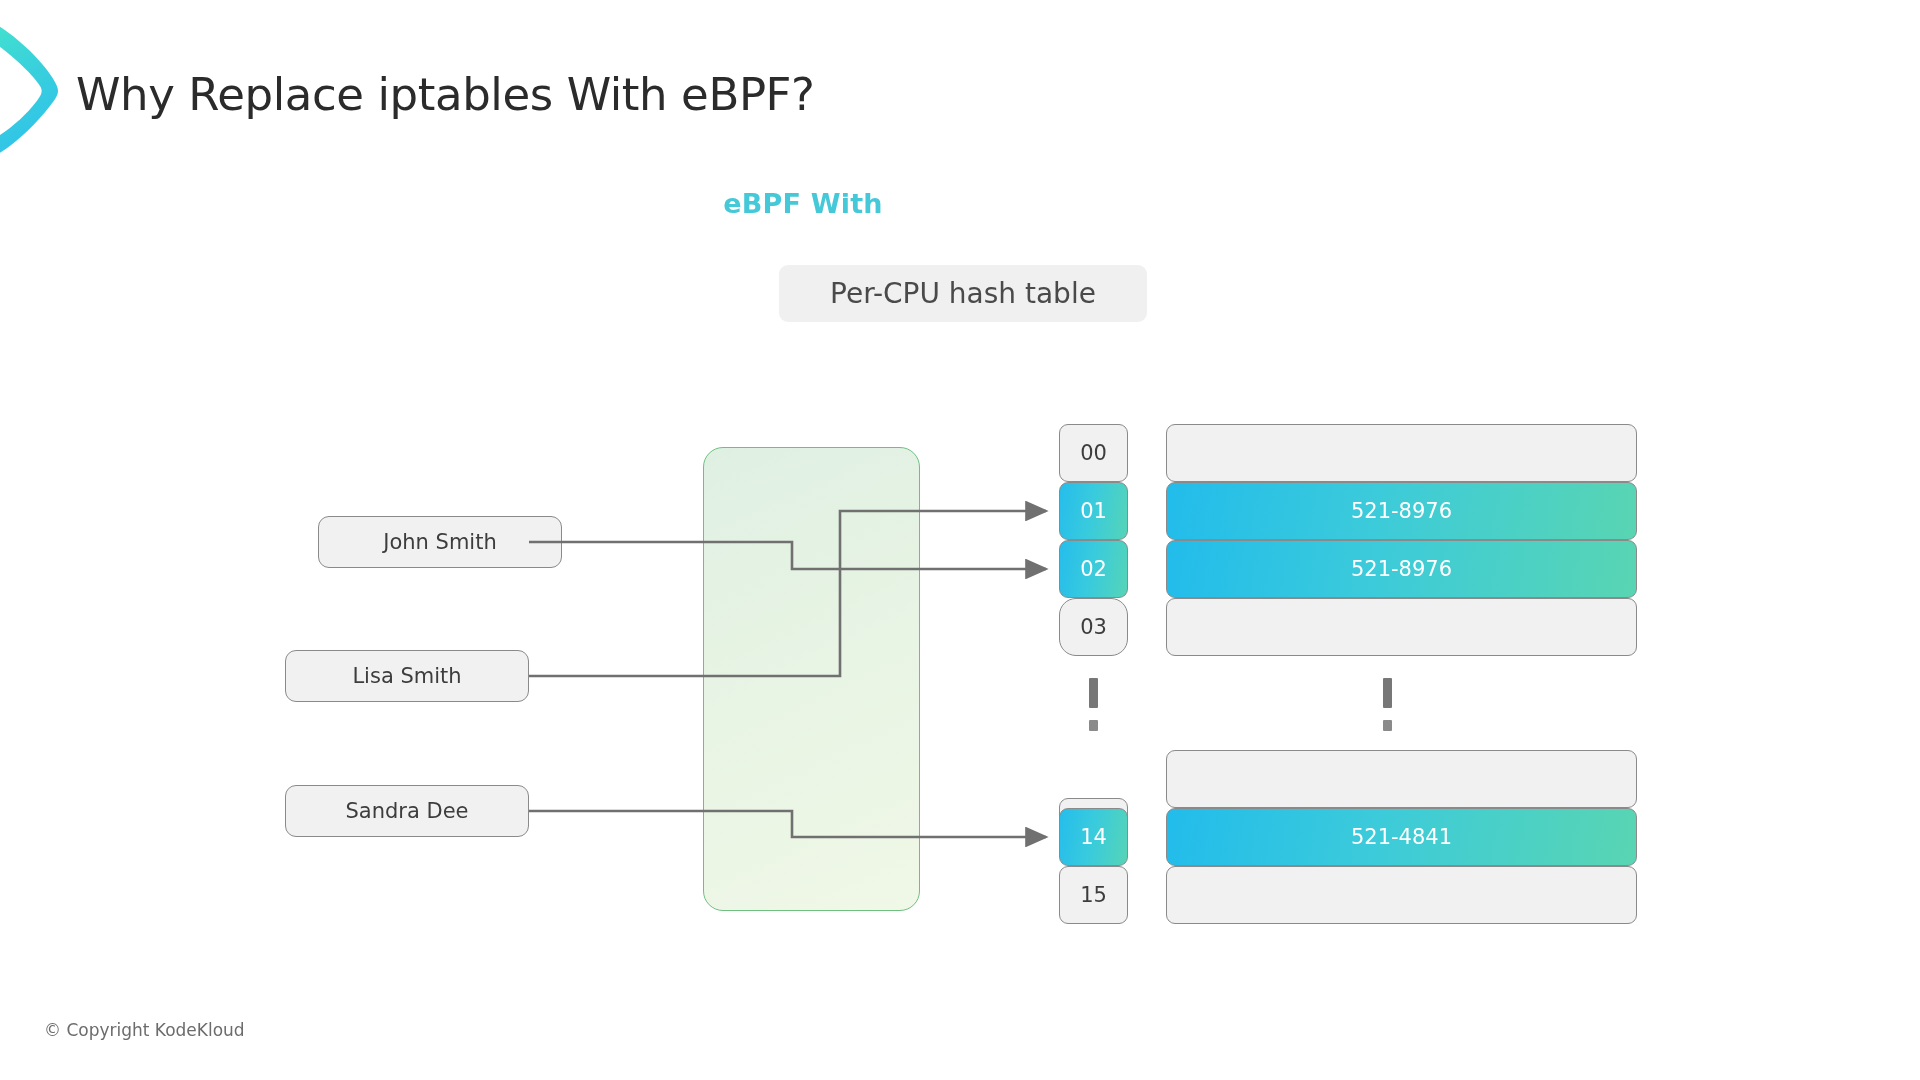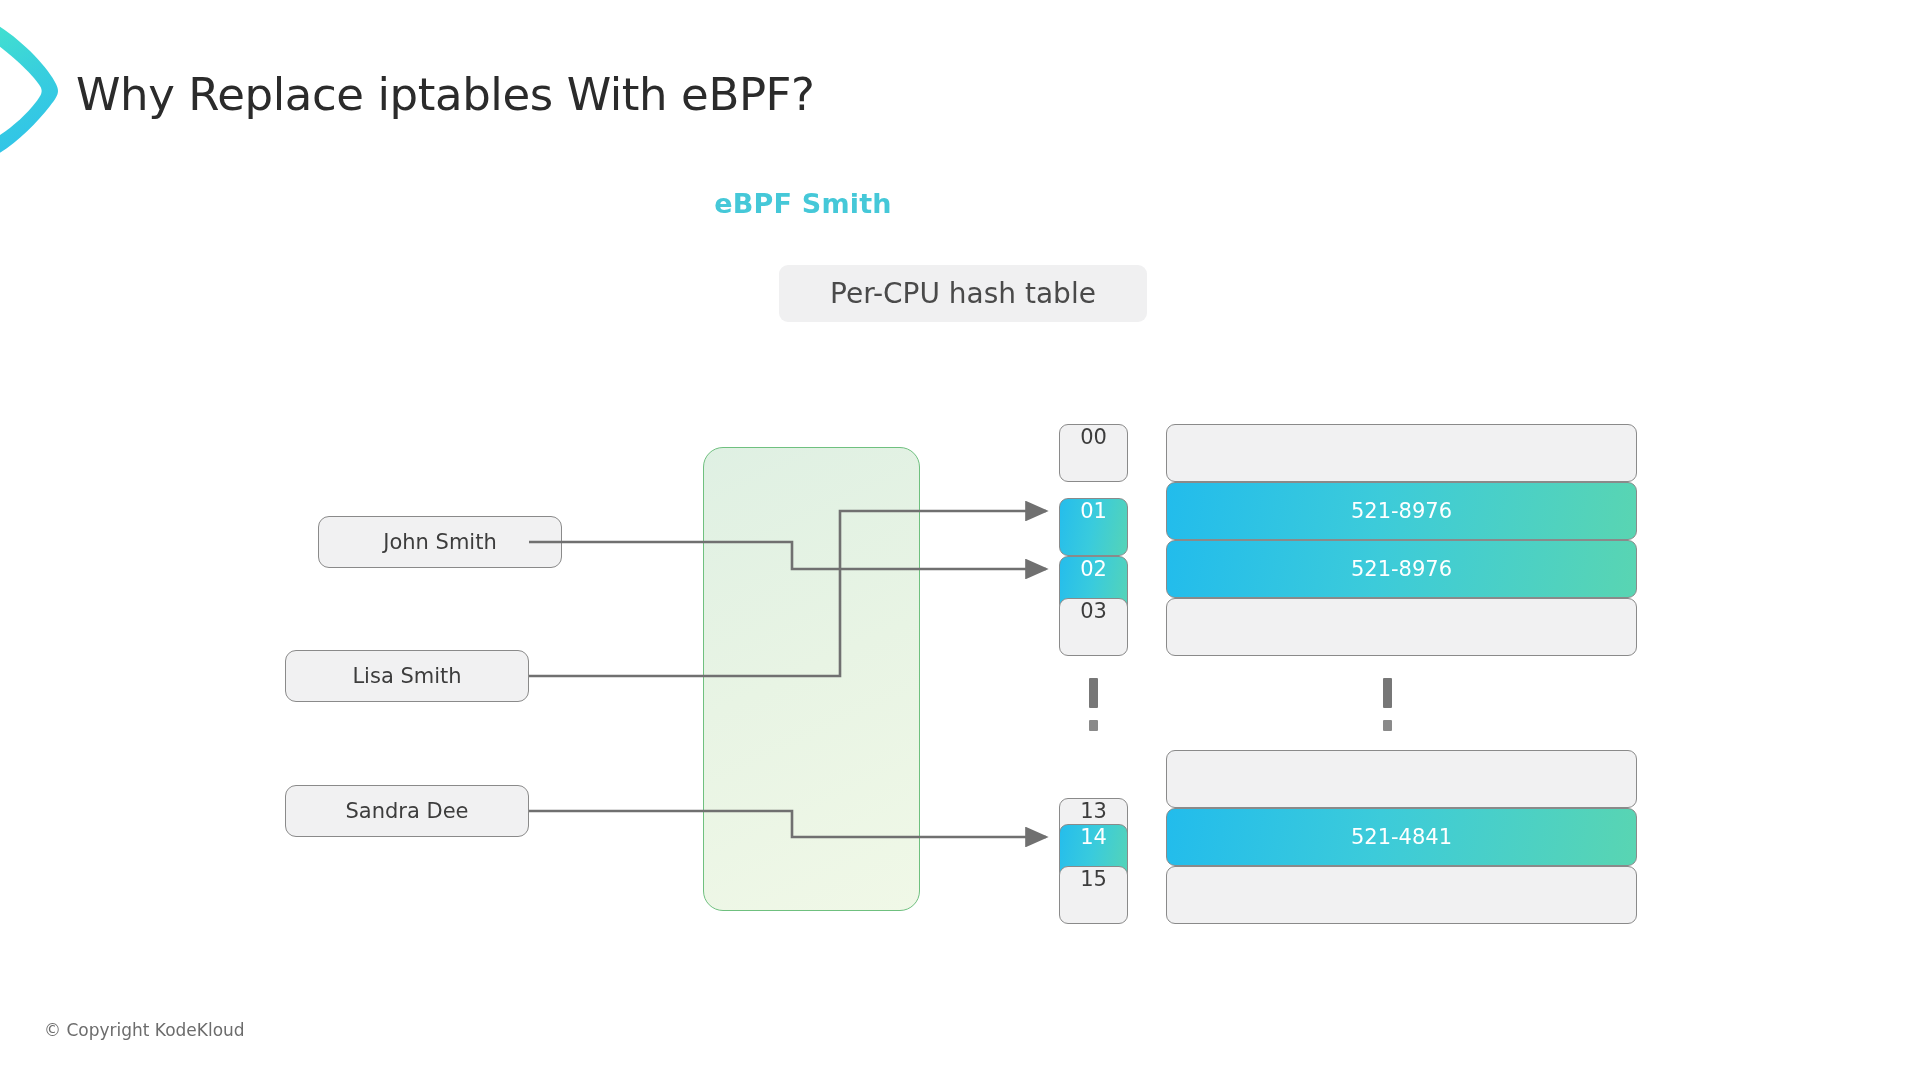--- a/index.html
+++ b/index.html
@@ -105,32 +105,32 @@
 
   
   .idx-cell {
     position: absolute;
     left: 1059px;
     width: 69px;
     height: 58px;
     border: 1.4px solid #8a8a8a;
     border-radius: 9px;
     display: flex;
+    align-items: center;
     justify-content: center;
     font-size: 21px;
   }
   .idx-cell.empty {
     background: #f1f1f2;
     color: #3d3d3d;
   }
   .idx-cell.filled {
     background: linear-gradient(100deg, #25bdec 0%, #39cbdd 48%, #55d4b7 100%);
     color: #ffffff;
     border-color: #8a8a8a;
-    margin-top: 16px;
   }
 
   
   .val-cell {
     position: absolute;
     left: 1166px;
     width: 471px;
     height: 58px;
     border: 1.4px solid #8a8a8a;
     border-radius: 9px;
@@ -201,21 +201,21 @@
         </linearGradient>
       </defs>
       <path d="M -12 2 C 14 14, 48 48, 56 66 C 60 74, 58 78, 50 88 C 36 106, 14 128, -6 138 L -16 138 L -16 2 Z" fill="url(#chevGrad)"></path>
       <path d="M -16 18 C 8 32, 34 58, 40 68 C 43 73, 42 76, 36 84 C 24 100, 2 118, -16 126 Z" fill="#ffffff"></path>
     </svg>
   </div>
 
   <div class="slide-title">Why Replace iptables With eBPF?</div>
 
   <div class="section-heading">
-    <span class="inner">eBPF Smith</span>
+    <span class="inner">eBPF With</span>
   </div>
 
   <div class="subtitle-pill">
     <span>Per-CPU hash table</span>
   </div>
 
   <div class="name-box n0">
     <span>John Smith</span>
   </div>
   <div class="name-box n1">
@@ -243,21 +243,21 @@
 
   <div class="idx-cell empty" style="top:424px;">
     <span>00</span>
   </div>
   <div class="idx-cell filled" style="top:482px;">
     <span>01</span>
   </div>
   <div class="idx-cell filled" style="top:540px;">
     <span>02</span>
   </div>
-  <div class="idx-cell empty" style="top:598px;">
+  <div class="idx-cell empty" style="top:598px;border-radius:17px;">
     <span>03</span>
   </div>
   <div class="idx-cell empty" style="top:750px;margin-top:48px;">
     <span>13</span>
   </div>
   <div class="idx-cell filled" style="top:808px;">
     <span>14</span>
   </div>
   <div class="idx-cell empty" style="top:866px;">
     <span>15</span>

